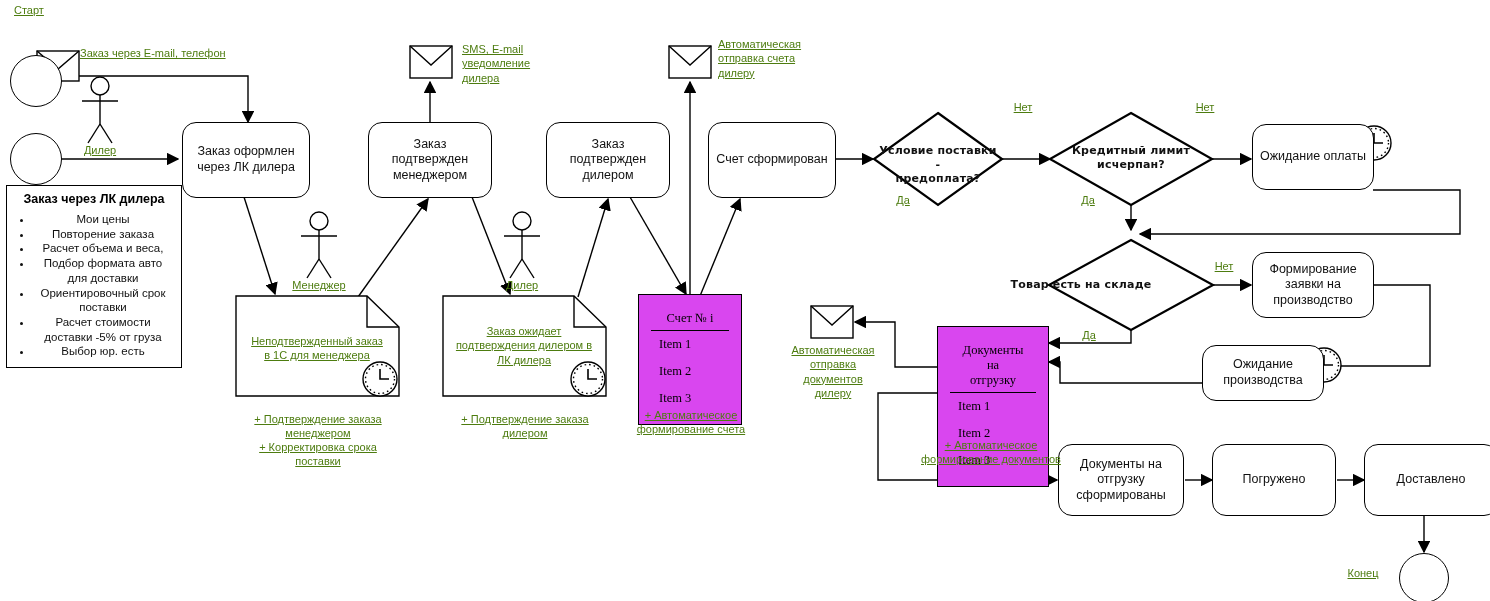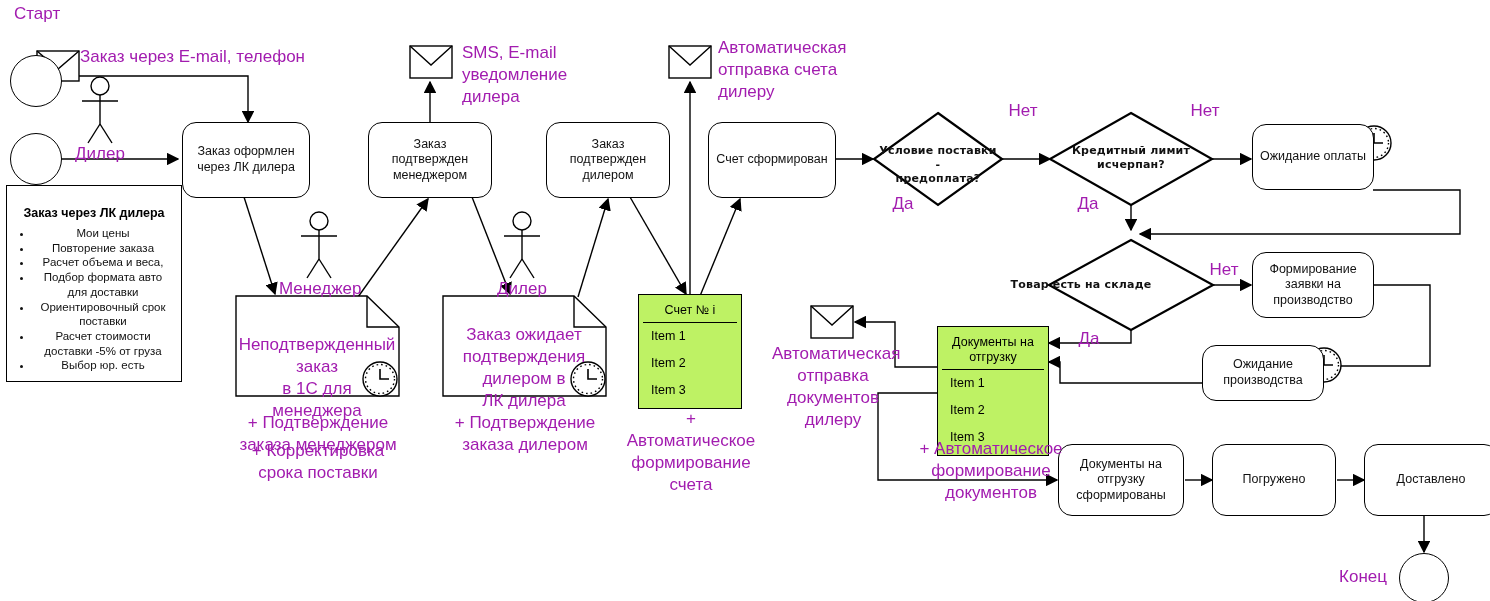--- a/index.html
+++ b/index.html
@@ -4,30 +4,30 @@
 <style>
   html,body{margin:0;padding:0;background:#ffffff;}
   body{font-family:"Liberation Sans","DejaVu Sans",sans-serif;}
   #stage{position:relative;width:1490px;height:601px;background:#fff;overflow:hidden;}
   #wires{position:absolute;left:0;top:0;width:1490px;height:601px;pointer-events:none;}
 
   .node{position:absolute;box-sizing:border-box;display:flex;align-items:center;justify-content:center;text-align:center;}
 
   .rbox{border:1.4px solid #000;border-radius:14px;background:#fff;font-size:12.5px;color:#111;line-height:1.25;padding:4px 6px;}
   .circ{border:1.4px solid #000;border-radius:50%;background:#fff;}
-  .legend{border:1.2px solid #000;background:#fff;display:block;padding:18px 8px 8px 8px;}
+  .legend{border:1.2px solid #000;background:#fff;display:block;padding:4px 8px 8px 8px;}
   .legend .lt{font-size:12.5px;font-weight:bold;text-align:center;margin:2px 0 6px 0;}
   .legend ul{margin:0;padding-left:18px;}
   .legend li{font-size:11.5px;line-height:1.28;color:#111;}
 
-  .tbl{border:1.2px solid #000;background:#bef264;display:block;padding:4px;}
+  .tbl{border:1.2px solid #000;background:#d946ef;display:block;padding:12px;font-family:Liberation Serif, serif;}
   .tbl .th{font-size:12.5px;text-align:center;padding:4px 6px;border-bottom:1.2px solid #000;line-height:1.2;}
   .tbl .td{font-size:12.5px;text-align:left;padding:6px 8px;line-height:1.2;}
 
-  .capt{position:absolute;font-size:17px;color:#a21caf;text-align:center;line-height:1.3;}
+  .capt{position:absolute;font-size:11px;color:#4d7c0f;text-align:center;line-height:1.3;text-decoration:underline;}
   .dlbl{position:absolute;font-size:11px;color:#111;font-weight:bold;text-align:center;line-height:1.25;
         letter-spacing:.2px;font-family:"DejaVu Sans",sans-serif;}
 </style>
 </head>
 <body>
 
 <div id="stage">
 
   <svg id="wires" viewBox="0 0 1490 601">
     <defs>

